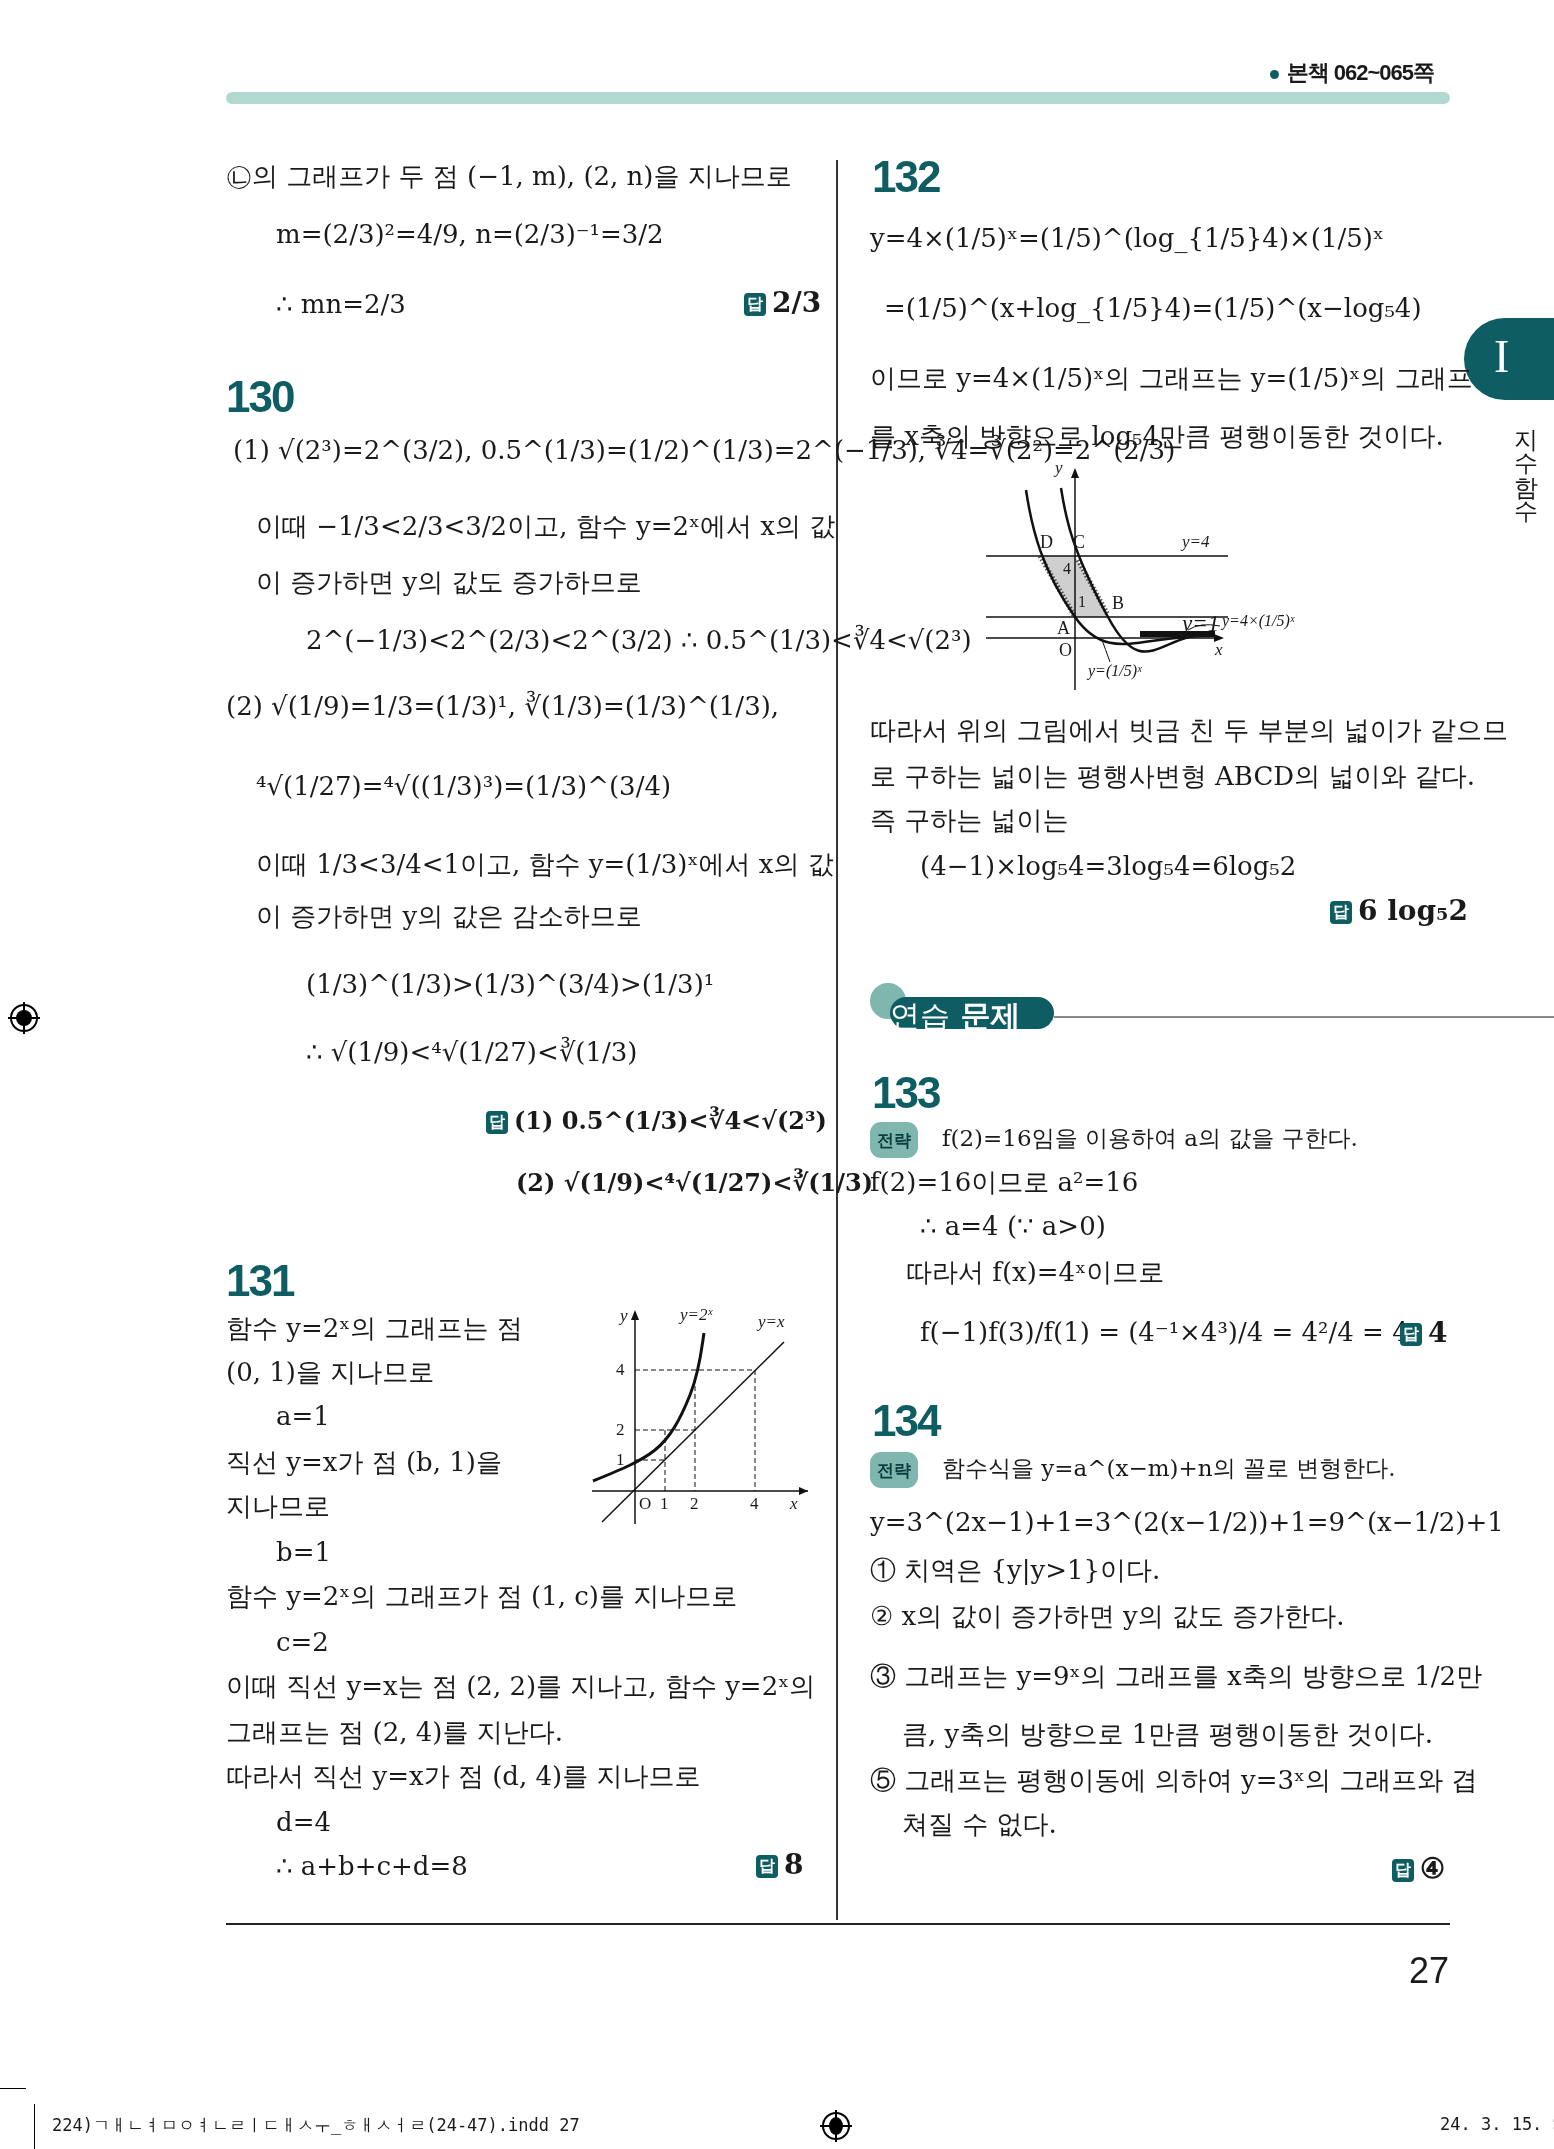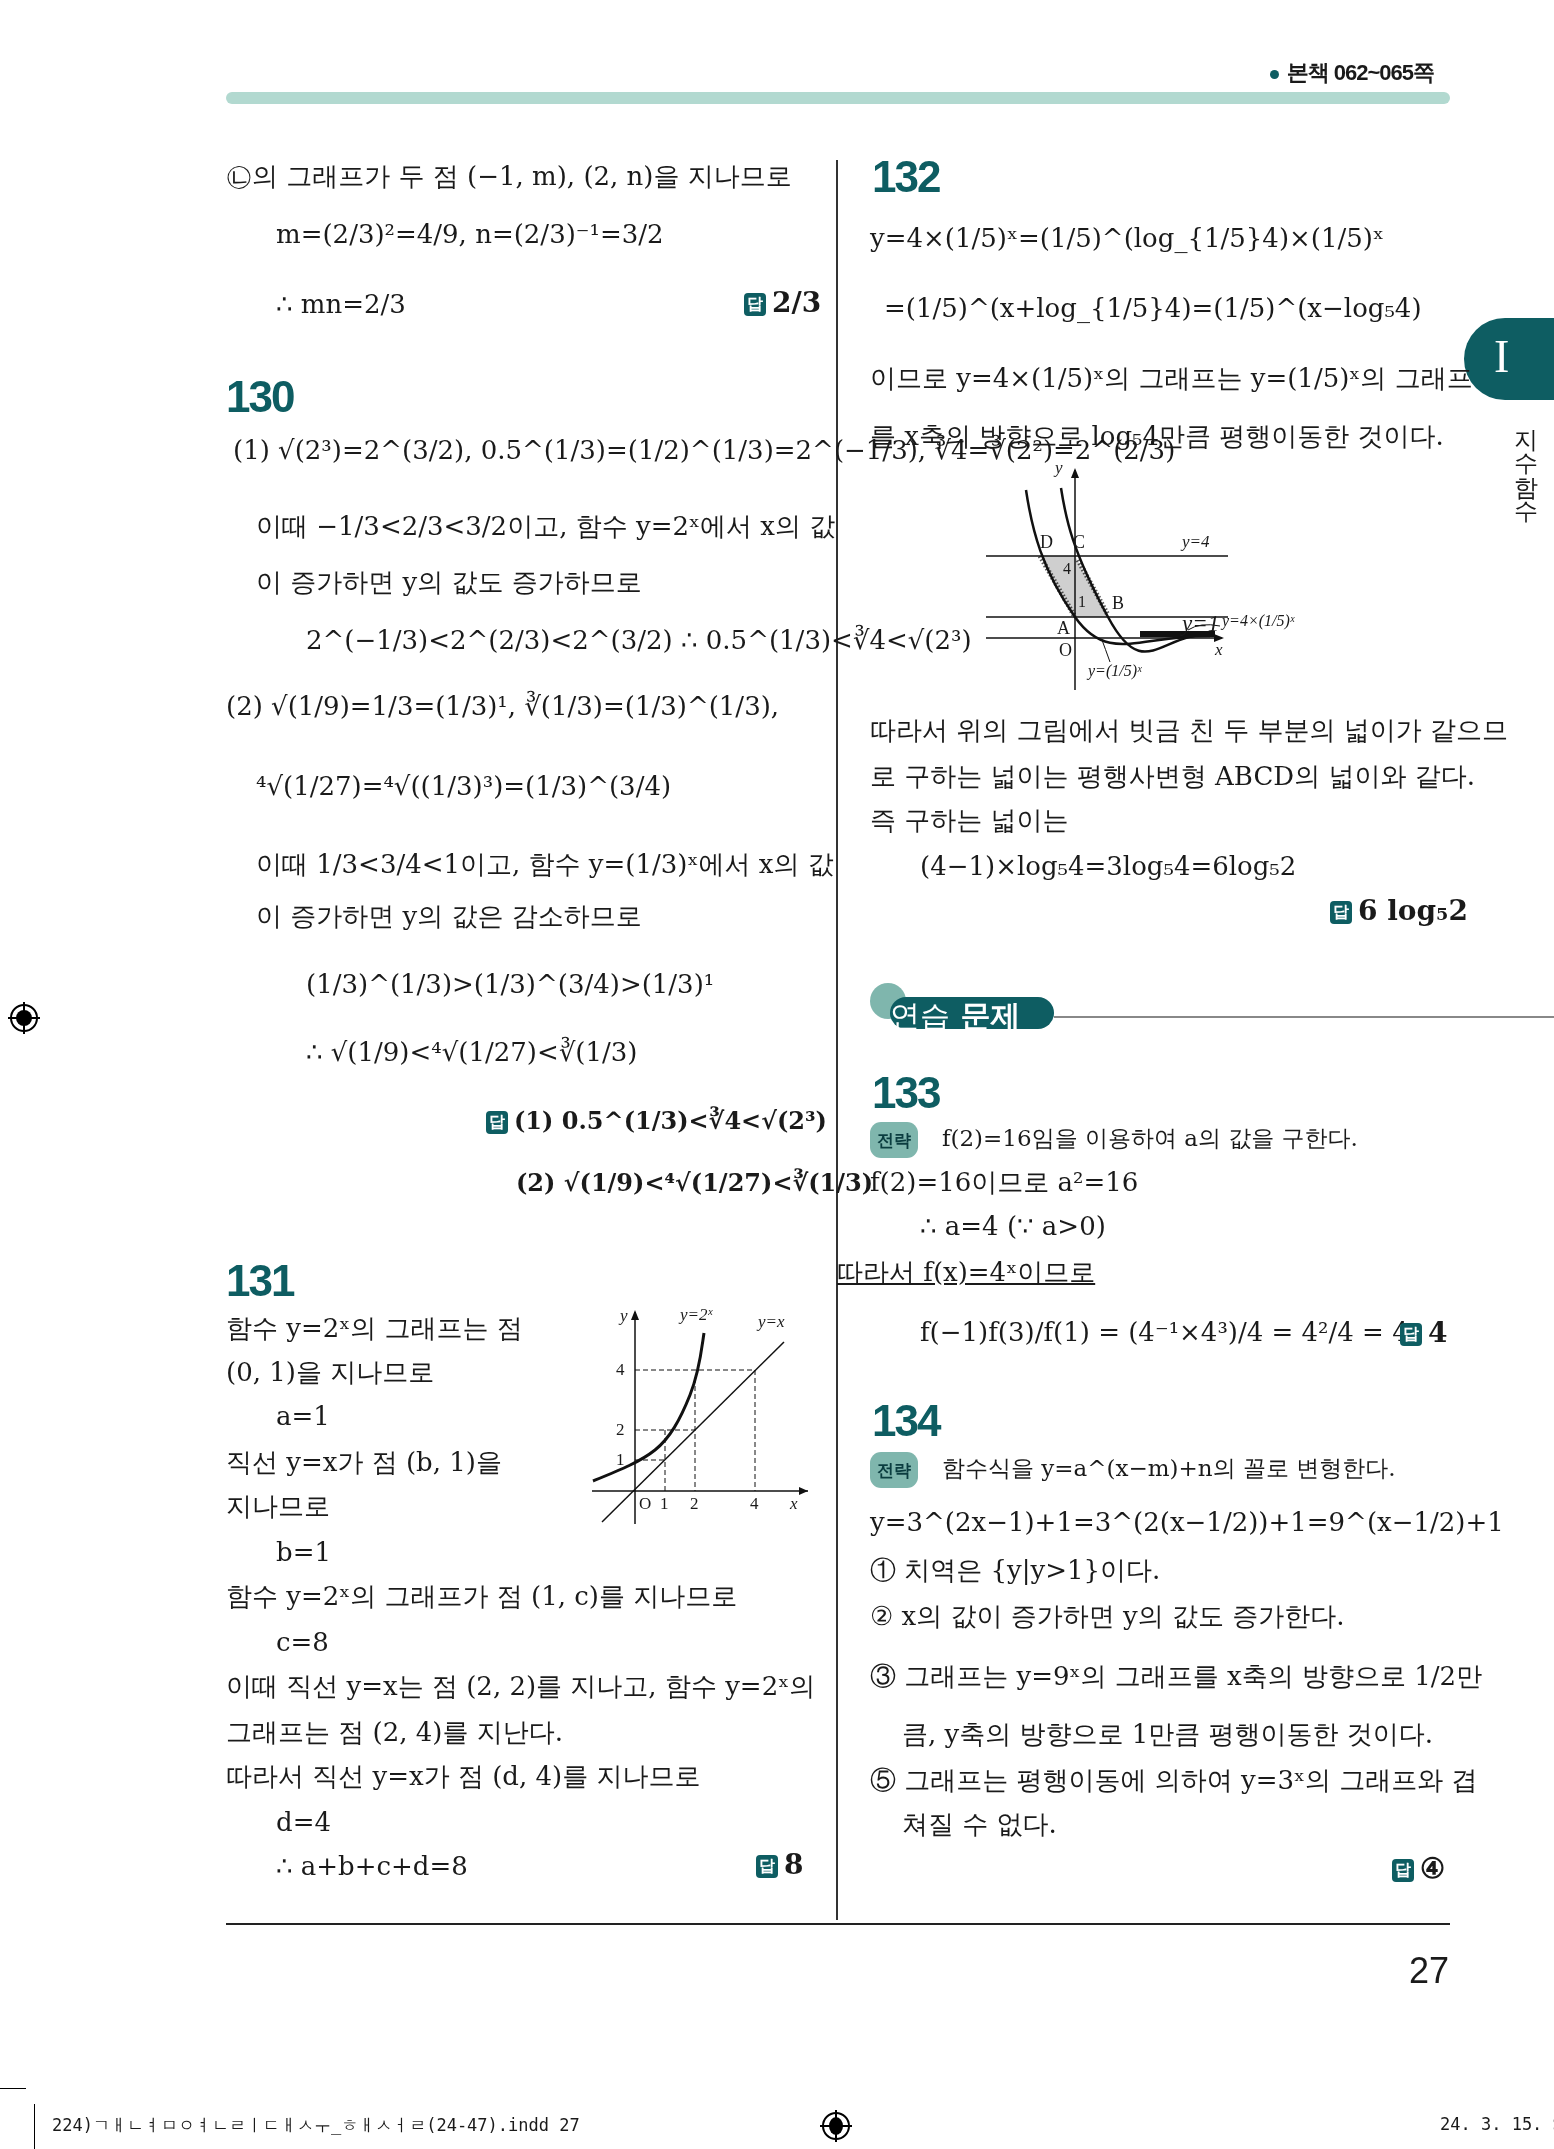--- a/index.html
+++ b/index.html
@@ -66,21 +66,21 @@
 
 <div class="pn" style="left:226px;top:1256px;">131</div>
 <div>
   <div class="line" style="left:226px;top:1312px;text-align:center;">함수 y=2ˣ의 그래프는 점</div>
   <div class="line" style="left:226px;top:1356px;">(0, 1)을 지나므로</div>
   <div class="line" style="left:276px;top:1400px;">a=1</div>
   <div class="line" style="left:226px;top:1446px;">직선 y=x가 점 (b, 1)을</div>
   <div class="line" style="left:226px;top:1490px;">지나므로</div>
   <div class="line" style="left:276px;top:1536px;">b=1</div>
   <div class="line" style="left:226px;top:1580px;">함수 y=2ˣ의 그래프가 점 (1, c)를 지나므로</div>
-  <div class="line" style="left:276px;top:1626px;">c=8</div>
+  <div class="line" style="left:276px;top:1626px;">c=2</div>
   <div class="line" style="left:226px;top:1670px;">이때 직선 y=x는 점 (2, 2)를 지나고, 함수 y=2ˣ의</div>
   <div class="line" style="left:226px;top:1716px;">그래프는 점 (2, 4)를 지난다.</div>
   <div class="line" style="left:226px;top:1760px;">따라서 직선 y=x가 점 (d, 4)를 지나므로</div>
   <div class="line" style="left:276px;top:1806px;">d=4</div>
   <div class="line" style="left:276px;top:1850px;">∴ a+b+c+d=8</div>
   <div class="ans" style="left:756px;top:1848px;"><span class="dap">답</span><span>8</span></div>
 
   <div class="abs" style="left:580px;top:1300px;width:240px;height:240px;">
     <svg width="240" height="240" viewBox="0 0 240 240">
       <line x1="12" y1="191" x2="228" y2="191" stroke="#111" stroke-width="1.5"></line>
@@ -163,21 +163,21 @@
   <div class="pill"><span style="font-weight:normal;">연습</span> <span>문제</span></div>
   <div class="rule"></div>
 
 </div>
 
 <div class="pn" style="left:872px;top:1068px;">133</div>
 <div>
   <div class="line" style="left:870px;top:1122px;font-size:23px;"><span class="strat">전략</span><span>f(2)=16임을 이용하여 a의 값을 구한다.</span></div>
   <div class="line" style="left:870px;top:1166px;">f(2)=16이므로      a²=16</div>
   <div class="line" style="left:920px;top:1210px;">∴ a=4 (∵ a&gt;0)</div>
-  <div class="line" style="left:837px;top:1256px;text-decoration:underline;">따라서 f(x)=4ˣ이므로</div>
+  <div class="line" style="left:906px;top:1256px;">따라서 f(x)=4ˣ이므로</div>
   <div class="line" style="left:920px;top:1316px;">f(−1)f(3)/f(1) = (4⁻¹×4³)/4 = 4²/4 = 4</div>
   <div class="ans" style="left:1400px;top:1316px;"><span class="dap">답</span><span>4</span></div>
 </div>
 
 <div class="pn" style="left:872px;top:1396px;">134</div>
 <div>
   <div class="line" style="left:870px;top:1452px;font-size:23px;"><span class="strat">전략</span><span>함수식을 y=a^(x−m)+n의 꼴로 변형한다.</span></div>
   <div class="line" style="left:870px;top:1506px;">y=3^(2x−1)+1=3^(2(x−1/2))+1=9^(x−1/2)+1</div>
   <div class="line" style="left:870px;top:1554px;">① 치역은 {y|y&gt;1}이다.</div>
   <div class="line" style="left:870px;top:1600px;">② x의 값이 증가하면 y의 값도 증가한다.</div>

